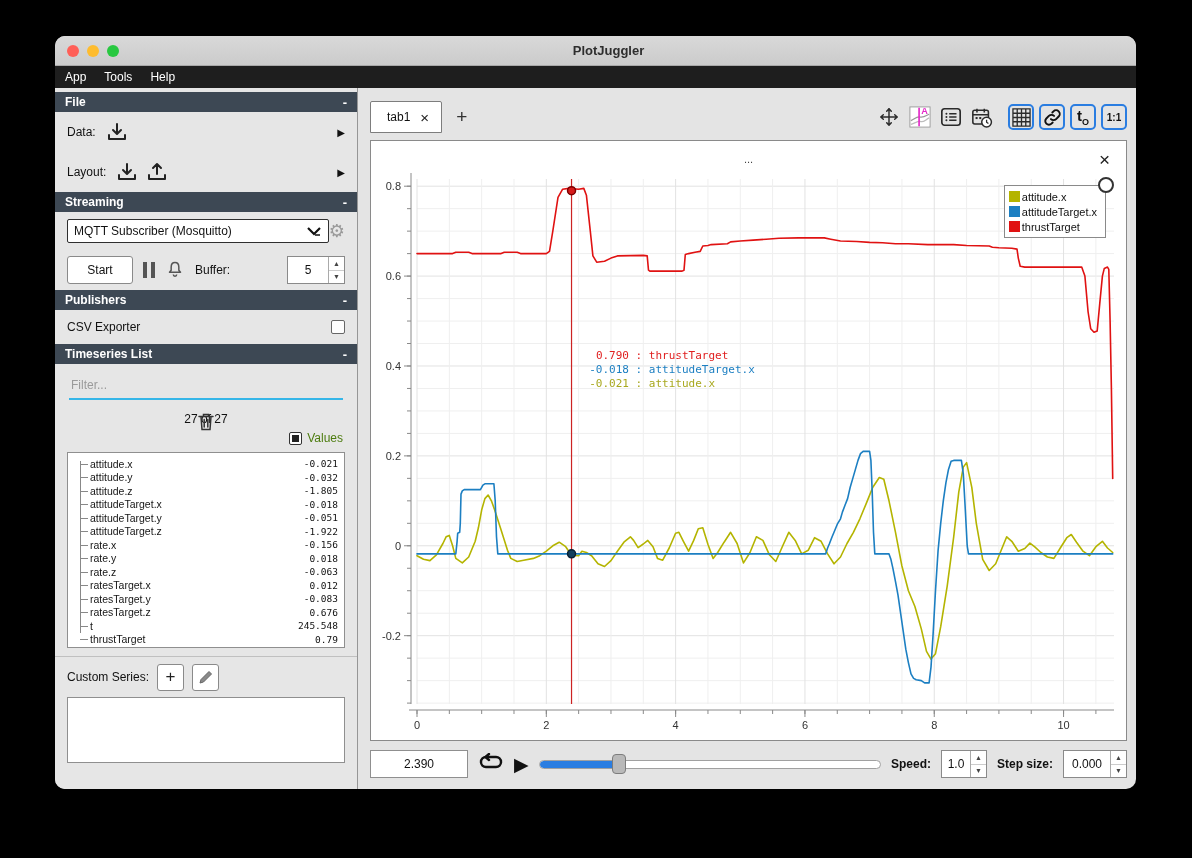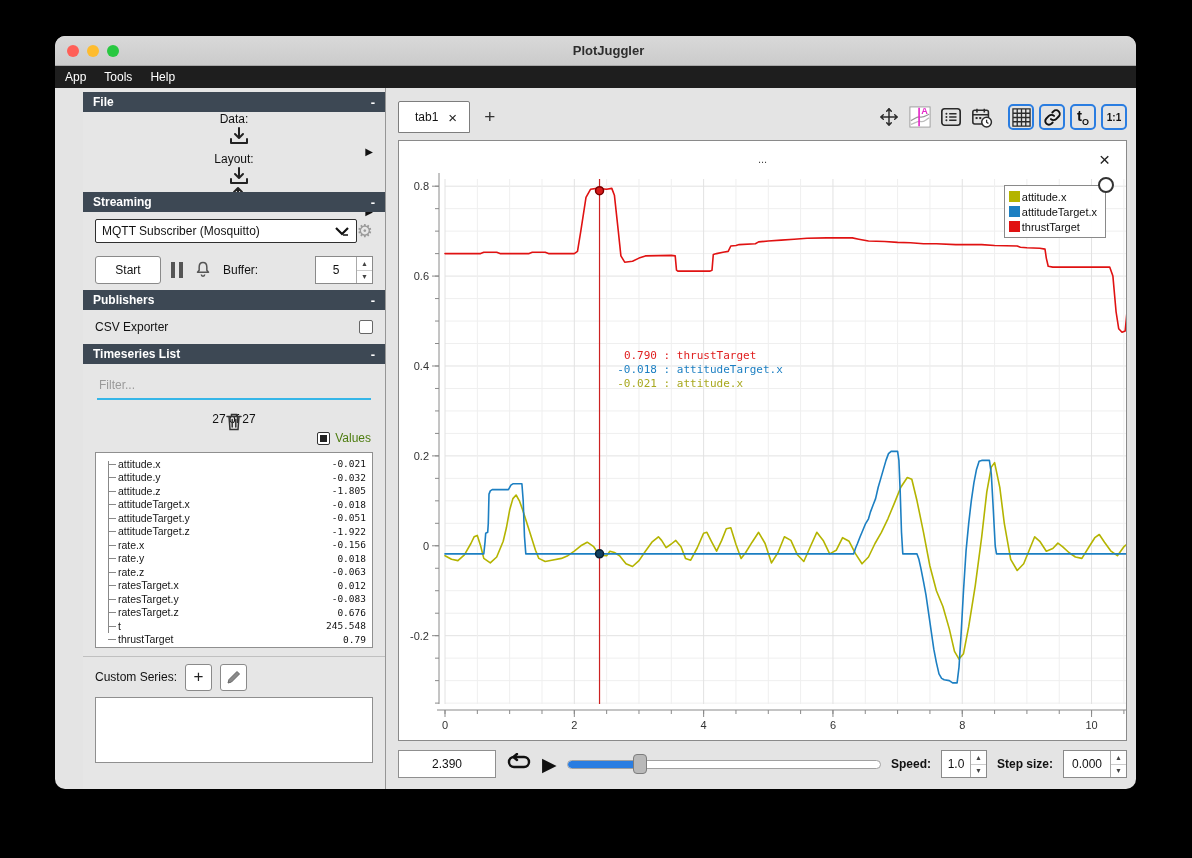--- a/index.html
+++ b/index.html
@@ -14,30 +14,30 @@
   .titlebar { height:30px; background:linear-gradient(#d9d9d9,#cbcbcb); border-bottom:1px solid #a8a8a8;
     display:flex; align-items:center; position:relative; flex:0 0 auto; }
   .traffic { display:flex; gap:8px; margin-left:12px; }
   .tl { width:12px; height:12px; border-radius:50%; }
   .tl.red{ background:#ff5f57; } .tl.yellow{ background:#febc2e; } .tl.green{ background:#28c840; }
   .win-title { position:absolute; left:0; right:0; text-align:center; font-size:13px; font-weight:bold; color:#2e2e2e;margin-left:26px; }
   
   .menubar { height:22px; background:#1e1e1e; color:#fff; display:flex; align-items:center; gap:18px; padding-left:10px; font-size:12px; flex:0 0 auto; }
   .menu-item { cursor:default; }
   
-  .content { flex:1; display:flex; min-height:0;margin-left:28px; }
+  .content { flex:1; display:flex; min-height:0; }
   .sidebar { width:303px; flex:0 0 auto; background:#e6e6e6; border-right:1px solid #969696; display:flex; flex-direction:column; padding-top:4px; }
   .sec-header { height:20px; background:#3d4854; color:#fff; font-size:12px; font-weight:bold;
     display:flex; align-items:center; justify-content:space-between; padding:0 10px; flex:0 0 auto; }
   .sec-header .collapse { font-weight:bold; font-size:13px; }
   .row { display:flex; align-items:center; padding:0 12px; }
   .lbl { font-size:12px; color:#111; }
   .arrow-r { margin-left:auto; font-size:10px; color:#111; }
   .icon-btn { display:inline-flex; align-items:center; justify-content:center; }
-  .file-row { height:40px;flex-direction:column; }
+  .file-row { height:40px; }
   .combo-row { height:38px; gap:0; }
   .combo { flex:1; height:24px; background:#fff; border:1.5px solid #2f2f2f; border-radius:2px;
     display:flex; align-items:center; font-size:12px; padding:0 6px; color:#111; }
   .combo .chev { margin-left:auto; }
   .gear { font-size:18px; color:#9a9a9a; line-height:1; }
   .start-row { height:40px; gap:10px;align-items:center; }
   .btn { background:#fff; border:1px solid #8a8a8a; border-radius:3px; font-size:12px; color:#111;
     display:inline-flex; align-items:center; justify-content:center; }
   .start-btn { width:66px; height:28px; }
   .pause { display:flex; gap:4px; }

